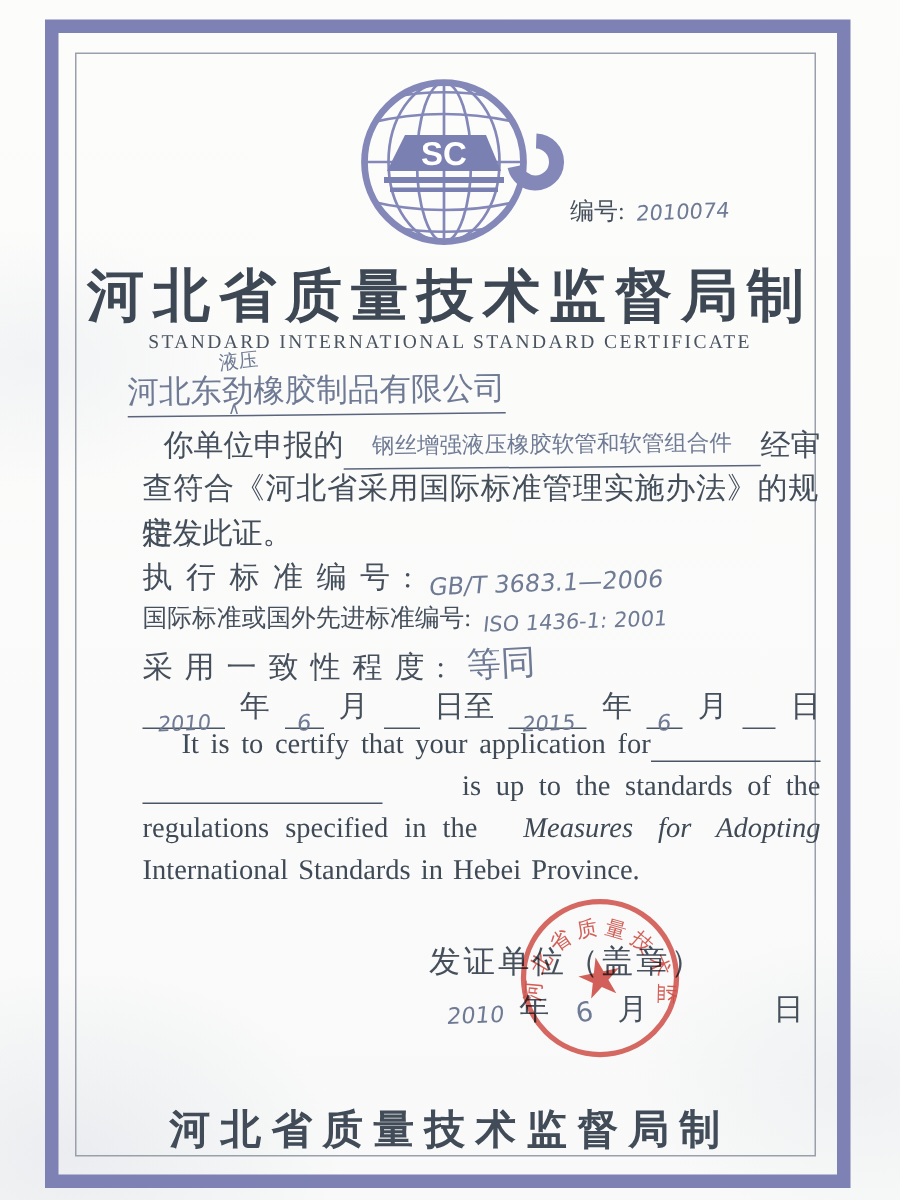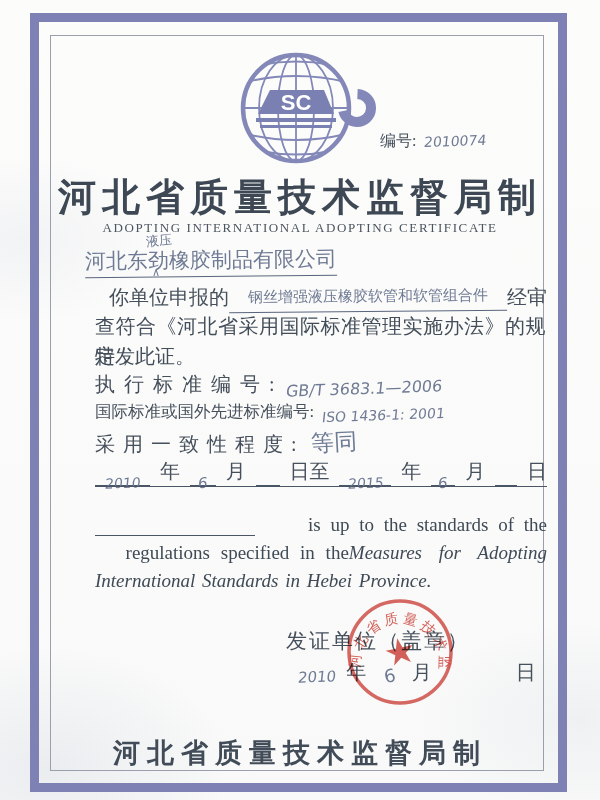--- a/index.html
+++ b/index.html
@@ -93,21 +93,21 @@
       <text x="56" y="60" text-anchor="middle" font-size="22" font-weight="bold" fill="#ffffff" font-family="Liberation Sans, sans-serif">SC</text>
     </svg>
   </div>
 
   <div class="abs" style="left:380px;top:131px;font-size:16px;">
     <span class="print">编号:</span>
     <span class="hw hw-slant" style="font-size:14px;margin-left:4px;">2010074</span>
   </div>
 
   <div class="abs title" style="left:0;top:172px;width:600px;">河北省质量技术监督局制</div>
-  <div class="abs subtitle" style="left:0;top:220px;width:600px;">ADOPTING INTERNATIONAL ADOPTING CERTIFICATE</div>
+  <div class="abs subtitle" style="left:0;top:220px;width:600px;">STANDARD INTERNATIONAL STANDARD CERTIFICATE</div>
 
   <div class="abs hw" style="left:146px;top:232px;font-size:13px;transform:rotate(-6deg);">液压</div>
   <div class="abs hw" style="left:152px;top:266px;font-size:11px;">∧</div>
 
   <div class="abs" style="left:85px;top:246px;">
     <span class="hw ul" style="font-size:21px;min-width:248px;padding-bottom:2px;transform:rotate(-.6deg);">河北东劲橡胶制品有限公司</span>
   </div>
 
   <div class="abs row body-cn" style="left:95px;top:281px;width:452px;">
     <span class="print" style="padding-left:14px;white-space:nowrap;">你单位申报的</span>
@@ -139,31 +139,32 @@
     <span class="print" style="white-space:nowrap;text-align:right;">日至</span>
     <span class="blank" style="width:52px;text-align:center;"><span class="hw hw-slant" style="font-size:14px;">2015</span></span>
     <span class="print">年</span>
     <span class="blank" style="width:24px;text-align:center;"><span class="hw hw-slant" style="font-size:15px;">6</span></span>
     <span class="print">月</span>
     <span class="blank" style="width:22px;"></span>
     <span class="print">日</span>
   </div>
 
   <div class="abs eng row" style="left:95px;top:486px;width:452px;">
+    <span style="padding-left:26px;white-space:nowrap;word-spacing:3px;">It is to certify that your application for</span>
     <span class="ul-print" style="flex:1;"></span>
   </div>
   <div class="abs eng row" style="left:95px;top:514px;width:452px;">
     <span class="ul-print" style="width:160px;"></span>
     <span style="flex:1;white-space:nowrap;word-spacing:5px;text-align:right;">is up to the standards of the</span>
   </div>
-  <div class="abs eng row" style="left:95px;top:542px;width:452px;justify-content:flex-end;">
+  <div class="abs eng row" style="left:95px;top:542px;width:452px;justify-content:space-between;">
     <span style="white-space:nowrap;word-spacing:6px;">regulations specified in the</span>
     <span style="font-style:italic;white-space:nowrap;word-spacing:12px;">Measures for Adopting</span>
   </div>
-  <div class="abs eng" style="left:95px;top:570px;font-style:italic;word-spacing:2px;">International Standards in Hebei Province.</div>
+  <div class="abs eng" style="left:95px;top:570px;word-spacing:2px;">International Standards in Hebei Province.</div>
 
   <div class="abs print" style="left:286px;top:627px;font-size:21px;letter-spacing:2px;white-space:nowrap;">发证单位（盖章）</div>
   <div class="abs row" style="left:298px;top:659px;width:230px;font-size:20px;">
     <span class="hw hw-slant" style="font-size:15px;">2010</span>
     <span class="print" style="margin-left:10px;">年</span>
     <span class="hw" style="font-size:18px;margin-left:18px;transform:rotate(-10deg);">6</span>
     <span class="print" style="margin-left:16px;">月</span>
     <span class="print" style="margin-left:84px;">日</span>
   </div>
 

